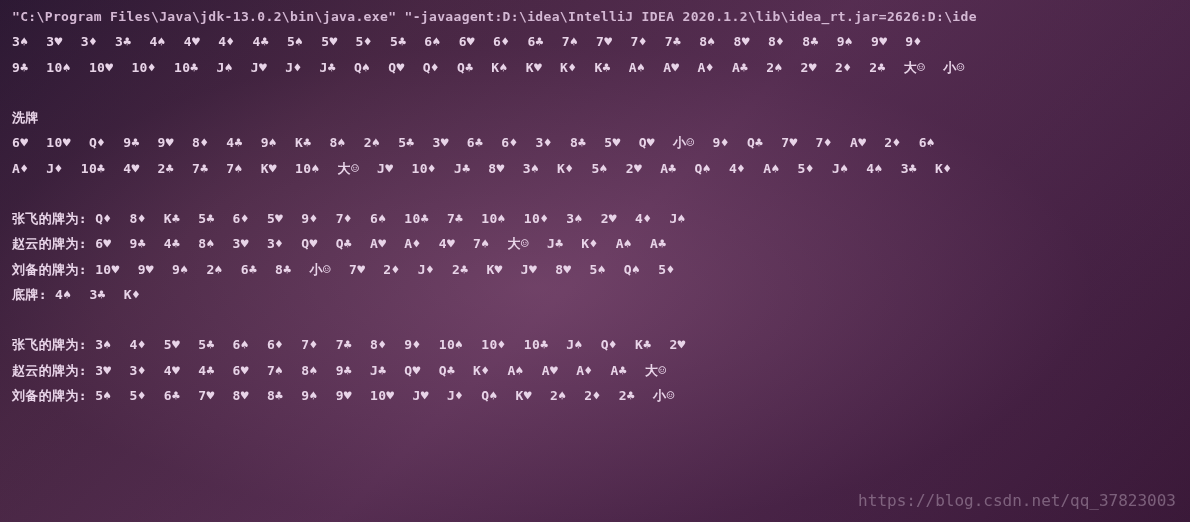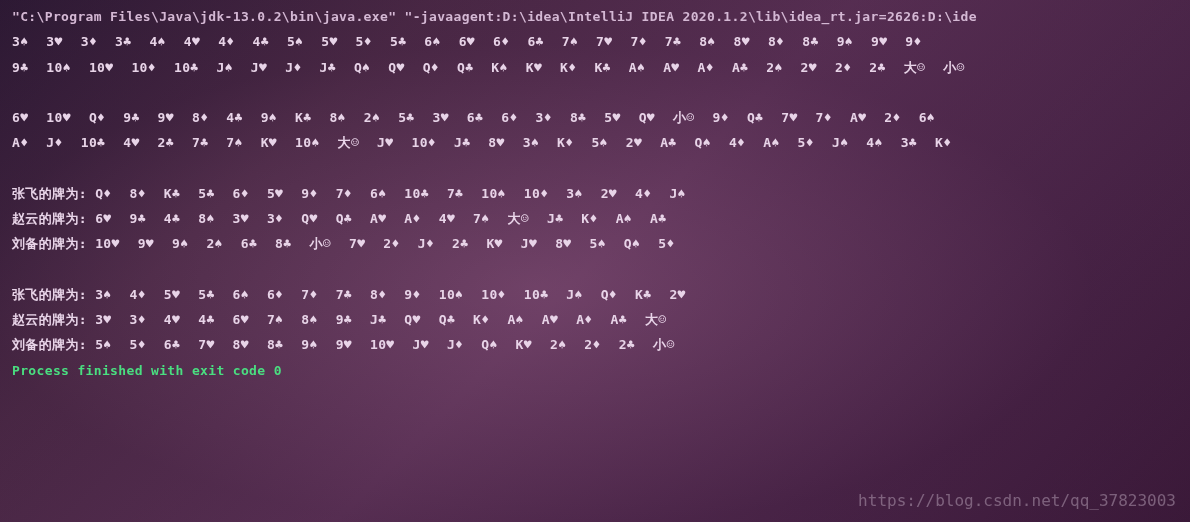--- a/index.html
+++ b/index.html
@@ -64,26 +64,27 @@
     }
   </style>
 </head>
 <body>
 
 <div class="content">
   <div class="line cmd-line">"C:\Program Files\Java\jdk-13.0.2\bin\java.exe" "-javaagent:D:\idea\IntelliJ IDEA 2020.1.2\lib\idea_rt.jar=2626:D:\ide</div>
   <div class="line"><span class="card">3♠</span><span class="card">3♥</span><span class="card">3♦</span><span class="card">3♣</span><span class="card">4♠</span><span class="card">4♥</span><span class="card">4♦</span><span class="card">4♣</span><span class="card">5♠</span><span class="card">5♥</span><span class="card">5♦</span><span class="card">5♣</span><span class="card">6♠</span><span class="card">6♥</span><span class="card">6♦</span><span class="card">6♣</span><span class="card">7♠</span><span class="card">7♥</span><span class="card">7♦</span><span class="card">7♣</span><span class="card">8♠</span><span class="card">8♥</span><span class="card">8♦</span><span class="card">8♣</span><span class="card">9♠</span><span class="card">9♥</span><span class="card">9♦</span></div>
   <div class="line"><span class="card">9♣</span><span class="card">10♠</span><span class="card">10♥</span><span class="card">10♦</span><span class="card">10♣</span><span class="card">J♠</span><span class="card">J♥</span><span class="card">J♦</span><span class="card">J♣</span><span class="card">Q♠</span><span class="card">Q♥</span><span class="card">Q♦</span><span class="card">Q♣</span><span class="card">K♠</span><span class="card">K♥</span><span class="card">K♦</span><span class="card">K♣</span><span class="card">A♠</span><span class="card">A♥</span><span class="card">A♦</span><span class="card">A♣</span><span class="card">2♠</span><span class="card">2♥</span><span class="card">2♦</span><span class="card">2♣</span><span class="card">大☺</span><span class="card">小☺</span></div>
   <div class="spacer"></div>
+  <div class="line">洗牌</div>
   <div class="line"><span class="card">6♥</span><span class="card">10♥</span><span class="card">Q♦</span><span class="card">9♣</span><span class="card">9♥</span><span class="card">8♦</span><span class="card">4♣</span><span class="card">9♠</span><span class="card">K♣</span><span class="card">8♠</span><span class="card">2♠</span><span class="card">5♣</span><span class="card">3♥</span><span class="card">6♣</span><span class="card">6♦</span><span class="card">3♦</span><span class="card">8♣</span><span class="card">5♥</span><span class="card">Q♥</span><span class="card">小☺</span><span class="card">9♦</span><span class="card">Q♣</span><span class="card">7♥</span><span class="card">7♦</span><span class="card">A♥</span><span class="card">2♦</span><span class="card">6♠</span></div>
   <div class="line"><span class="card">A♦</span><span class="card">J♦</span><span class="card">10♣</span><span class="card">4♥</span><span class="card">2♣</span><span class="card">7♣</span><span class="card">7♠</span><span class="card">K♥</span><span class="card">10♠</span><span class="card">大☺</span><span class="card">J♥</span><span class="card">10♦</span><span class="card">J♣</span><span class="card">8♥</span><span class="card">3♠</span><span class="card">K♦</span><span class="card">5♠</span><span class="card">2♥</span><span class="card">A♣</span><span class="card">Q♠</span><span class="card">4♦</span><span class="card">A♠</span><span class="card">5♦</span><span class="card">J♠</span><span class="card">4♠</span><span class="card">3♣</span><span class="card">K♦</span></div>
   <div class="spacer"></div>
   <div class="line"><span>张飞的牌为:</span> <span><span class="card">Q♦</span><span class="card">8♦</span><span class="card">K♣</span><span class="card">5♣</span><span class="card">6♦</span><span class="card">5♥</span><span class="card">9♦</span><span class="card">7♦</span><span class="card">6♠</span><span class="card">10♣</span><span class="card">7♣</span><span class="card">10♠</span><span class="card">10♦</span><span class="card">3♠</span><span class="card">2♥</span><span class="card">4♦</span><span class="card">J♠</span></span></div>
   <div class="line"><span>赵云的牌为:</span> <span><span class="card">6♥</span><span class="card">9♣</span><span class="card">4♣</span><span class="card">8♠</span><span class="card">3♥</span><span class="card">3♦</span><span class="card">Q♥</span><span class="card">Q♣</span><span class="card">A♥</span><span class="card">A♦</span><span class="card">4♥</span><span class="card">7♠</span><span class="card">大☺</span><span class="card">J♣</span><span class="card">K♦</span><span class="card">A♠</span><span class="card">A♣</span></span></div>
   <div class="line"><span>刘备的牌为:</span> <span><span class="card">10♥</span><span class="card">9♥</span><span class="card">9♠</span><span class="card">2♠</span><span class="card">6♣</span><span class="card">8♣</span><span class="card">小☺</span><span class="card">7♥</span><span class="card">2♦</span><span class="card">J♦</span><span class="card">2♣</span><span class="card">K♥</span><span class="card">J♥</span><span class="card">8♥</span><span class="card">5♠</span><span class="card">Q♠</span><span class="card">5♦</span></span></div>
+  <div class="line"><span>底牌:</span> <span><span class="card">4♠</span><span class="card">3♣</span><span class="card">K♦</span></span></div>
   <div class="spacer"></div>
   <div class="line"><span>张飞的牌为:</span> <span><span class="card">3♠</span><span class="card">4♦</span><span class="card">5♥</span><span class="card">5♣</span><span class="card">6♠</span><span class="card">6♦</span><span class="card">7♦</span><span class="card">7♣</span><span class="card">8♦</span><span class="card">9♦</span><span class="card">10♠</span><span class="card">10♦</span><span class="card">10♣</span><span class="card">J♠</span><span class="card">Q♦</span><span class="card">K♣</span><span class="card">2♥</span></span></div>
   <div class="line"><span>赵云的牌为:</span> <span><span class="card">3♥</span><span class="card">3♦</span><span class="card">4♥</span><span class="card">4♣</span><span class="card">6♥</span><span class="card">7♠</span><span class="card">8♠</span><span class="card">9♣</span><span class="card">J♣</span><span class="card">Q♥</span><span class="card">Q♣</span><span class="card">K♦</span><span class="card">A♠</span><span class="card">A♥</span><span class="card">A♦</span><span class="card">A♣</span><span class="card">大☺</span></span></div>
   <div class="line"><span>刘备的牌为:</span> <span><span class="card">5♠</span><span class="card">5♦</span><span class="card">6♣</span><span class="card">7♥</span><span class="card">8♥</span><span class="card">8♣</span><span class="card">9♠</span><span class="card">9♥</span><span class="card">10♥</span><span class="card">J♥</span><span class="card">J♦</span><span class="card">Q♠</span><span class="card">K♥</span><span class="card">2♠</span><span class="card">2♦</span><span class="card">2♣</span><span class="card">小☺</span></span></div>
-  <div class="line green">Process finished with exit code 0</div>
 </div>
 
 <div class="watermark">https://blog.csdn.net/qq_37823003</div>
 
 </body></html>

